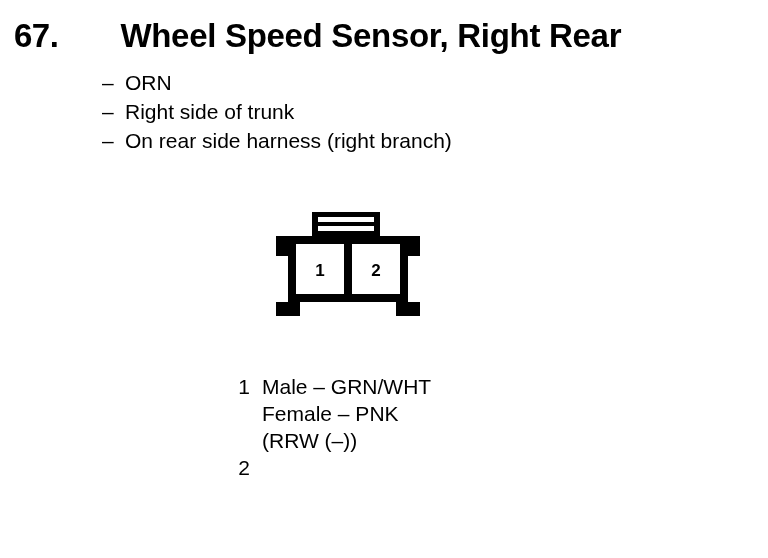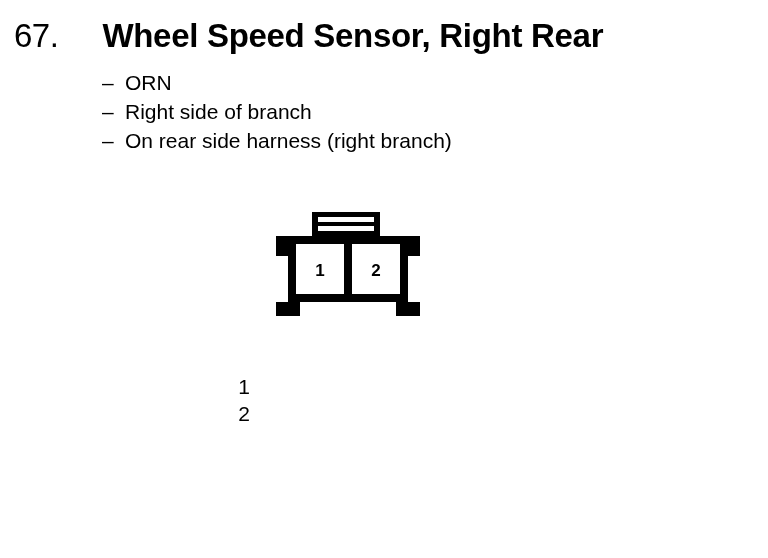--- a/index.html
+++ b/index.html
@@ -20,27 +20,27 @@
   .heading {
     position: absolute;
     left: 14px;
     top: 17px;
     display: flex;
     align-items: baseline;
     white-space: nowrap;
   }
   .heading-number {
     font-size: 33px;
-    font-weight: normal;
+    font-weight: bold;
     letter-spacing: -0.5px;
   }
   .heading-title {
     font-size: 33px;
     font-weight: bold;
-    margin-left: 44px;
+    margin-left: 62px;
     letter-spacing: -0.3px;
   }
 
   
   .notes {
     position: absolute;
     left: 102px;
     top: 68px;
   }
   .note-row {
@@ -106,21 +106,21 @@
   <span class="heading-title">Wheel Speed Sensor, Right Rear</span>
 </div>
 
 <div class="notes">
   <div class="note-row">
     <span class="note-dash">–</span>
     <span>ORN</span>
   </div>
   <div class="note-row">
     <span class="note-dash">–</span>
-    <span>Right side of branch</span>
+    <span>Right side of trunk</span>
   </div>
   <div class="note-row">
     <span class="note-dash">–</span>
     <span>On rear side harness (right branch)</span>
   </div>
 </div>
 
 <div class="connector">
   <svg width="160" height="115" viewBox="0 0 160 115" xmlns="http://www.w3.org/2000/svg">
 
@@ -136,17 +136,22 @@
     <rect x="84" y="36" width="48" height="50" fill="#ffffff"></rect>
 
     <text class="pin-label" x="52" y="68" text-anchor="middle" fill="#000000">1</text>
     <text class="pin-label" x="108" y="68" text-anchor="middle" fill="#000000">2</text>
   </svg>
 </div>
 
 <div class="pinlist">
   <div class="pin-group">
     <span class="pin-index">1</span>
+    <span class="pin-lines">
+      <div class="pin-line">Male – GRN/WHT</div>
+      <div class="pin-line">Female – PNK</div>
+      <div class="pin-line">(RRW (–))</div>
+    </span>
   </div>
   <div class="pin-group">
     <span class="pin-index">2</span>
   </div>
 </div>
 
 </body></html>

